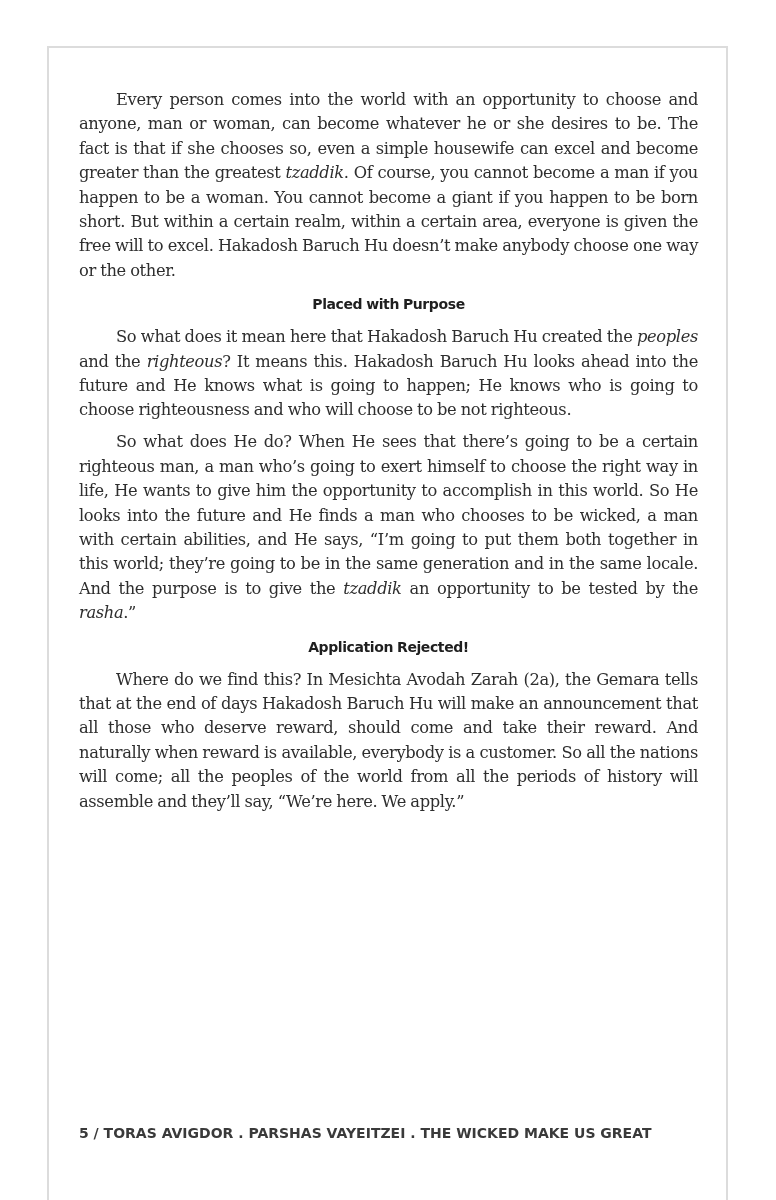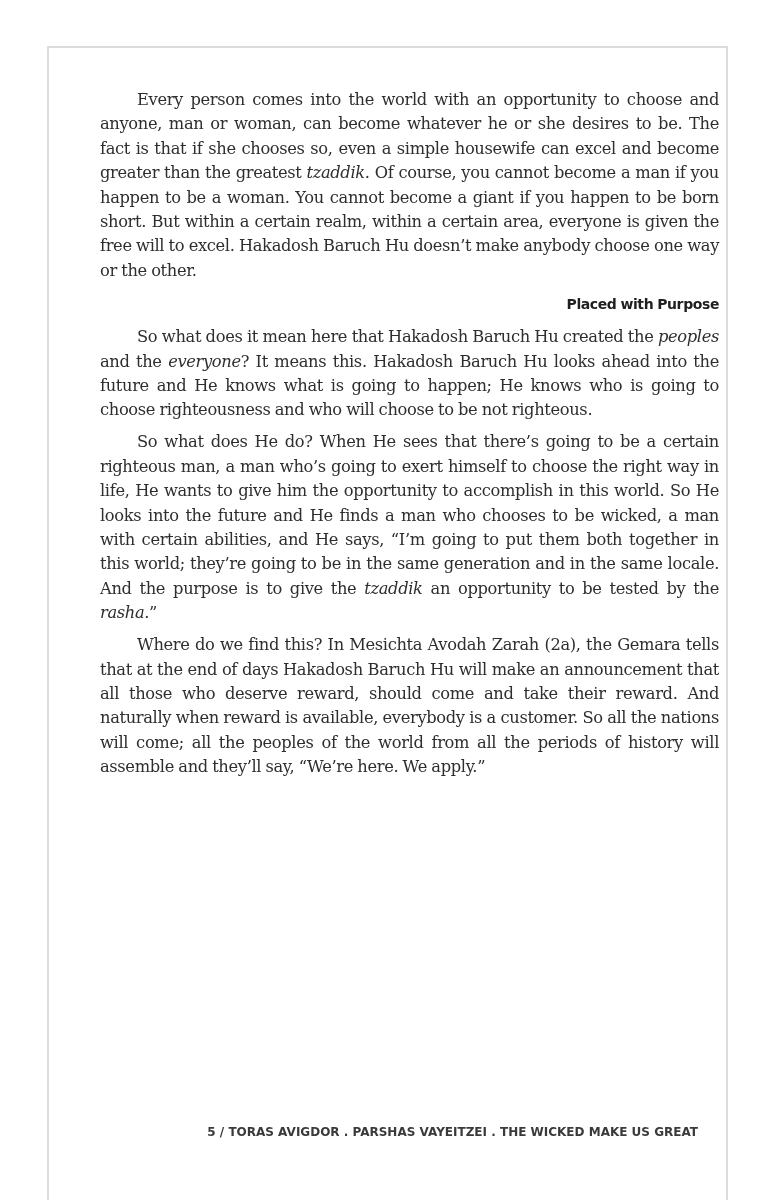--- a/index.html
+++ b/index.html
@@ -27,66 +27,66 @@
       position: absolute;
       left: 79px;
       top: 88px;
       width: 619px;
       font-family: "DejaVu Serif", serif;
       font-size: 16.3px;
       line-height: 24.4px;
       color: #2e2e2e;
       letter-spacing: -0.35px;
       word-spacing: -0.5px;
-      margin-left: 21px;
     }
     .content p {
       margin: 0 0 7.5px 0;
       text-indent: 37px;
       text-align: justify;
       text-align-last: left;
     }
     .content p i {
       font-style: italic;
     }
     .heading {
       font-family: "DejaVu Sans", sans-serif;
       font-weight: bold;
       font-size: 14px;
       letter-spacing: -0.4px;
-      text-align: right;
+      text-align: center;
       color: #1f1f1f;
       margin: 11px 0 11px 0;
       line-height: 20px;
     }
     .footer {
       position: absolute;
       left: 79px;
       width: 619px;
       top: 1125px;
-      text-align: right;
+      text-align: left;
       font-family: "DejaVu Sans", sans-serif;
       font-weight: bold;
-      font-size: 12px;
+      font-size: 14px;
       letter-spacing: 0px;
       color: #3a3a3a;
     }
   </style>
 </head>
 <body>
 
 <div class="page-frame"></div>
 
 <div class="content">
   <div>
       <p>Every person comes into the world with an opportunity to choose and anyone, man or woman, can become whatever he or she desires to be. The fact is that if she chooses so, even a simple housewife can excel and become greater than the greatest <i>tzaddik</i>. Of course, you cannot become a man if you happen to be a woman. You cannot become a giant if you happen to be born short. But within a certain realm, within a certain area, everyone is given the free will to excel. Hakadosh Baruch Hu doesn’t make anybody choose one way or the other.</p>
     </div>
   <div class="heading">Placed with Purpose</div>
   <div>
-      <p>So what does it mean here that Hakadosh Baruch Hu created the <i>peoples</i> and the <i>everyone</i>? It means this. Hakadosh Baruch Hu looks ahead into the future and He knows what is going to happen; He knows who is going to choose righteousness and who will choose to be not righteous.</p>
+      <p>So what does it mean here that Hakadosh Baruch Hu created the <i>peoples</i> and the <i>righteous</i>? It means this. Hakadosh Baruch Hu looks ahead into the future and He knows what is going to happen; He knows who is going to choose righteousness and who will choose to be not righteous.</p>
       <p>So what does He do? When He sees that there’s going to be a certain righteous man, a man who’s going to exert himself to choose the right way in life, He wants to give him the opportunity to accomplish in this world. So He looks into the future and He finds a man who chooses to be wicked, a man with certain abilities, and He says, “I’m going to put them both together in this world; they’re going to be in the same generation and in the same locale. And the purpose is to give the <i>tzaddik</i> an opportunity to be tested by the <i>rasha</i>.”</p>
     </div>
+  <div class="heading">Application Rejected!</div>
   <div>
       <p>Where do we find this? In Mesichta Avodah Zarah (2a), the Gemara tells that at the end of days Hakadosh Baruch Hu will make an announcement that all those who deserve reward, should come and take their reward. And naturally when reward is available, everybody is a customer. So all the nations will come; all the peoples of the world from all the periods of history will assemble and they’ll say, “We’re here. We apply.”</p>
     </div>
 </div>
 
 <div class="footer">5 / TORAS AVIGDOR . PARSHAS VAYEITZEI . THE WICKED MAKE US GREAT</div>
 
 </body></html>

